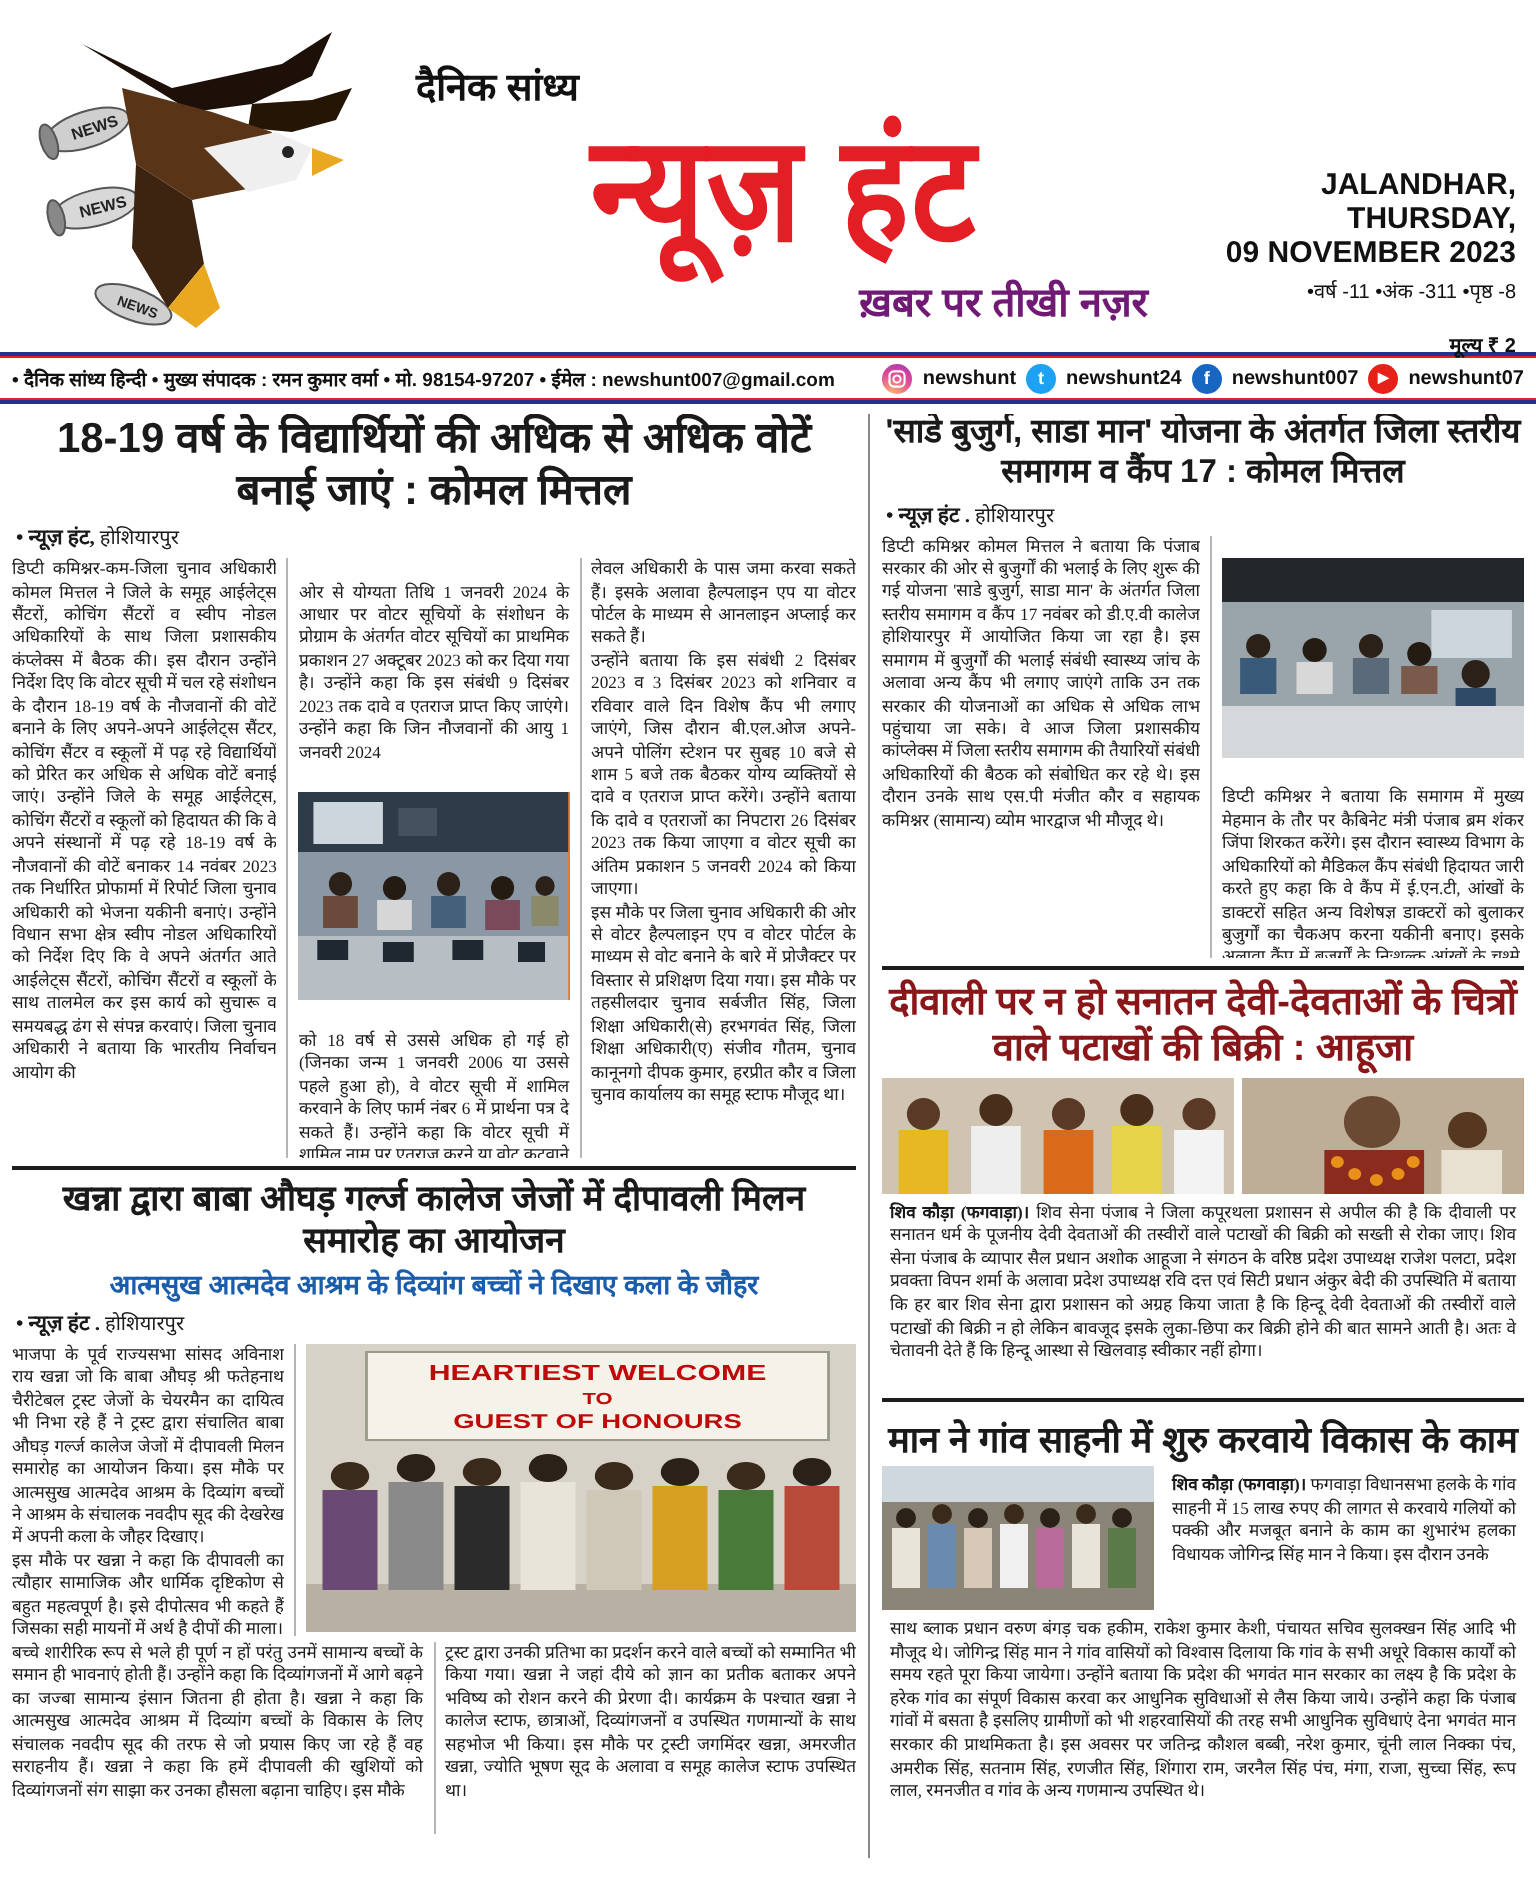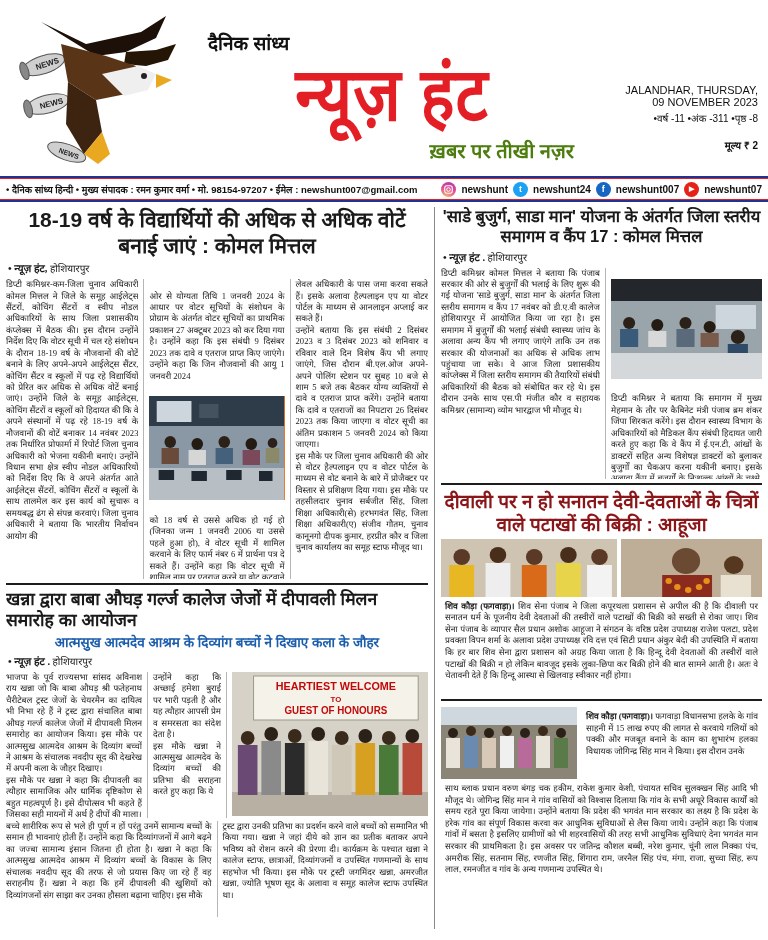--- a/index.html
+++ b/index.html
@@ -8,24 +8,24 @@
   
   .masthead{display:flex;height:176px;padding:4px 6px 0 6px;box-sizing:border-box;}
   .logo-box{width:178px;position:relative;}
   .mast-center{flex:1;display:flex;flex-direction:column;}
   .kicker{font-family:Liberation Sans, sans-serif;font-weight:700;font-size:19px;
           margin:26px 0 2px 24px;color:#111;}
   .mast-title{font-family:"Liberation Sans",sans-serif;font-weight:900;font-size:64px;
           line-height:1.02;color:#e31e24;text-align:center;letter-spacing:1px;
           transform:scaleY(1.15);transform-origin:top;}
   .tagline{font-family:"Liberation Sans",sans-serif;font-weight:700;font-size:20px;
-          text-align:right;margin:14px 26px 0 0;color:#4d7c0f;}
+          text-align:right;margin:14px 26px 0 0;color:#701a75;}
   .mast-right{width:162px;text-align:right;font-family:"Liberation Sans",sans-serif;
           padding:80px 4px 0 0;box-sizing:border-box;}
-  .dateline1,.dateline2{font-weight:400;font-size:11px;color:#111;}
+  .dateline1,.dateline2{font-weight:700;font-size:15px;color:#111;}
   .issue-line{font-size:10px;margin-top:3px;color:#111;}
   .price-line{font-size:10px;font-weight:700;margin-top:13px;color:#111;}
   
   .contact-bar{height:26px;border-top:2px solid #23318f;border-bottom:2px solid #23318f;
           box-shadow:inset 0 1px 0 #e31e24, inset 0 -1px 0 #e31e24;
           display:flex;align-items:center;padding:0 6px;box-sizing:border-box;}
   .contact-left{font-family:"Liberation Sans",sans-serif;font-weight:700;font-size:9.5px;color:#111;}
   .socials{margin-left:auto;display:flex;align-items:center;gap:5px;
           font-family:"Liberation Sans",sans-serif;font-weight:700;font-size:10px;color:#111;}
   .sicon{width:15px;height:15px;border-radius:50%;color:#fff;display:flex;align-items:center;
@@ -34,21 +34,21 @@
   .tw{background:#1da1f2;} .fb{background:#1766c2;} .yt{background:#e62117;font-size:7px;}
   
   .content{display:flex;padding:5px 6px;box-sizing:border-box;height:732px;}
   .left-col{width:428px;padding-right:6px;box-sizing:border-box;overflow:hidden;}
   .right-col{flex:1;border-left:1px solid #888;padding-left:6px;overflow:hidden;}
   .sep{border:none;border-top:2px solid #1d1d1d;margin:4px 0;}
   h1,h2,h3{margin:0;font-family:"Liberation Sans",sans-serif;}
   .h-voter{font-size:21px;line-height:1.22;text-align:center;font-weight:700;}
   .h-sade{font-size:16.5px;line-height:1.2;text-align:center;font-weight:700;}
   .h-diwali{font-size:19px;line-height:1.2;font-weight:700;color:#8a1619;text-align:center;margin:2px 0;}
-  .h-khanna{font-size:17.5px;line-height:1.2;text-align:left;font-weight:700;}
+  .h-khanna{font-size:17.5px;line-height:1.2;text-align:center;font-weight:700;}
   .sub-khanna{font-size:13.5px;text-align:center;font-weight:700;color:#1a5dad;margin-top:2px;}
   .h-maan{font-size:18px;text-align:center;font-weight:700;margin:2px 0;}
   .byline{font-size:10px;margin:3px 0 4px 2px;}
   .byline b{font-size:10.5px;}
   .tcol{font-size:8.6px;line-height:1.33;text-align:justify;white-space:pre-line;overflow:hidden;}
   .cols3{display:flex;height:300px;overflow:hidden;}
   .cols3 .tcol{flex:1;}
   .cols3 .tcol + .c2,.cols3 .c2 + .tcol,.cols2 .tcol + .tcol2,
   .kcol2,.kright{border-left:1px solid #b5b5b5;margin-left:5px;padding-left:5px;}
   .c2{flex:1.02 !important;}
@@ -189,22 +189,20 @@
       <article class="a-khanna">
         <h2 class="h-khanna">खन्ना द्वारा बाबा औघड़ गर्ल्ज कालेज जेजों में दीपावली मिलन समारोह का आयोजन</h2>
         <h3 class="sub-khanna">आत्मसुख आत्मदेव आश्रम के दिव्यांग बच्चों ने दिखाए कला के जौहर</h3>
         <div class="byline">
           <b>• न्यूज़ हंट .</b>
           <span>होशियारपुर</span>
         </div>
         <div class="khanna-grid">
           <div class="tcol kcol1">भाजपा के पूर्व राज्यसभा सांसद अविनाश राय खन्ना जो कि बाबा औघड़ श्री फतेहनाथ चैरीटेबल ट्रस्ट जेजों के चेयरमैन का दायित्व भी निभा रहे हैं ने ट्रस्ट द्वारा संचालित बाबा औघड़ गर्ल्ज कालेज जेजों में दीपावली मिलन समारोह का आयोजन किया। इस मौके पर आत्मसुख आत्मदेव आश्रम के दिव्यांग बच्चों ने आश्रम के संचालक नवदीप सूद की देखरेख में अपनी कला के जौहर दिखाए।
 इस मौके पर खन्ना ने कहा कि दीपावली का त्यौहार सामाजिक और धार्मिक दृष्टिकोण से बहुत महत्वपूर्ण है। इसे दीपोत्सव भी कहते हैं जिसका सही मायनों में अर्थ है दीपों की माला।</div>
-          <div class="tcol kcol2">उन्होंने कहा कि अच्छाई हमेशा बुराई पर भारी पड़ती है और यह त्यौहार आपसी प्रेम व समरसता का संदेश देता है।
-इस मौके खन्ना ने आत्मसुख आत्मदेव के दिव्यांग बच्चों की प्रतिभा की सराहना करते हुए कहा कि ये</div>
           <div class="kright">
             <div class="photo">
               <svg width="100%" height="144" viewBox="0 0 200 144" preserveAspectRatio="none">
                 <rect width="200" height="144" fill="#d7d2c8"></rect>
                 <rect x="22" y="4" width="168" height="44" fill="#f5f2ea" stroke="#998"></rect>
                 <text x="106" y="18" text-anchor="middle" font-family="Liberation Sans" font-weight="bold" font-size="11" fill="#c00909">HEARTIEST WELCOME</text>
                 <text x="106" y="30" text-anchor="middle" font-family="Liberation Sans" font-weight="bold" font-size="8" fill="#c00909">TO</text>
                 <text x="106" y="42" text-anchor="middle" font-family="Liberation Sans" font-weight="bold" font-size="10" fill="#c00909">GUEST OF HONOURS</text>
                 <rect y="120" width="200" height="24" fill="#b8b0a2"></rect>
                 <circle cx="16" cy="66" r="7" fill="#3a2a1c"></circle>
@@ -305,20 +303,21 @@
         </div>
         <p>
           <b>शिव कौड़ा (फगवाड़ा)।</b>
           <span>शिव सेना पंजाब ने जिला कपूरथला प्रशासन से अपील की है कि दीवाली पर सनातन धर्म के पूजनीय देवी देवताओं की तस्वीरों वाले पटाखों की बिक्री को सख्ती से रोका जाए। शिव सेना पंजाब के व्यापार सैल प्रधान अशोक आहूजा ने संगठन के वरिष्ठ प्रदेश उपाध्यक्ष राजेश पलटा, प्रदेश प्रवक्ता विपन शर्मा के अलावा प्रदेश उपाध्यक्ष रवि दत्त एवं सिटी प्रधान अंकुर बेदी की उपस्थिति में बताया कि हर बार शिव सेना द्वारा प्रशासन को अग्रह किया जाता है कि हिन्दू देवी देवताओं की तस्वीरों वाले पटाखों की बिक्री न हो लेकिन बावजूद इसके लुका-छिपा कर बिक्री होने की बात सामने आती है। अतः वे चेतावनी देते हैं कि हिन्दू आस्था से खिलवाड़ स्वीकार नहीं होगा।</span>
         </p>
       </article>
 
       <hr class="sep">
 
       <article class="a-maan">
+        <h2 class="h-maan">मान ने गांव साहनी में शुरु करवाये विकास के काम</h2>
         <div class="maan-grid">
           <div class="photo" style="width:136px;flex:0 0 136px;">
             <svg width="136" height="72" viewBox="0 0 136 72" preserveAspectRatio="none">
               <rect width="136" height="72" fill="#8a8576"></rect>
               <rect width="136" height="18" fill="#cfd8de"></rect>
               <circle cx="12" cy="26" r="5" fill="#2b2118"></circle>
                 <rect x="5" y="31" width="14" height="30" fill="#e8e4da"></rect>
               <circle cx="30" cy="24" r="5" fill="#3a2a1c"></circle>
                 <rect x="23" y="29" width="14" height="32" fill="#6a8ab0"></rect>
               <circle cx="48" cy="26" r="5" fill="#2b2118"></circle>

